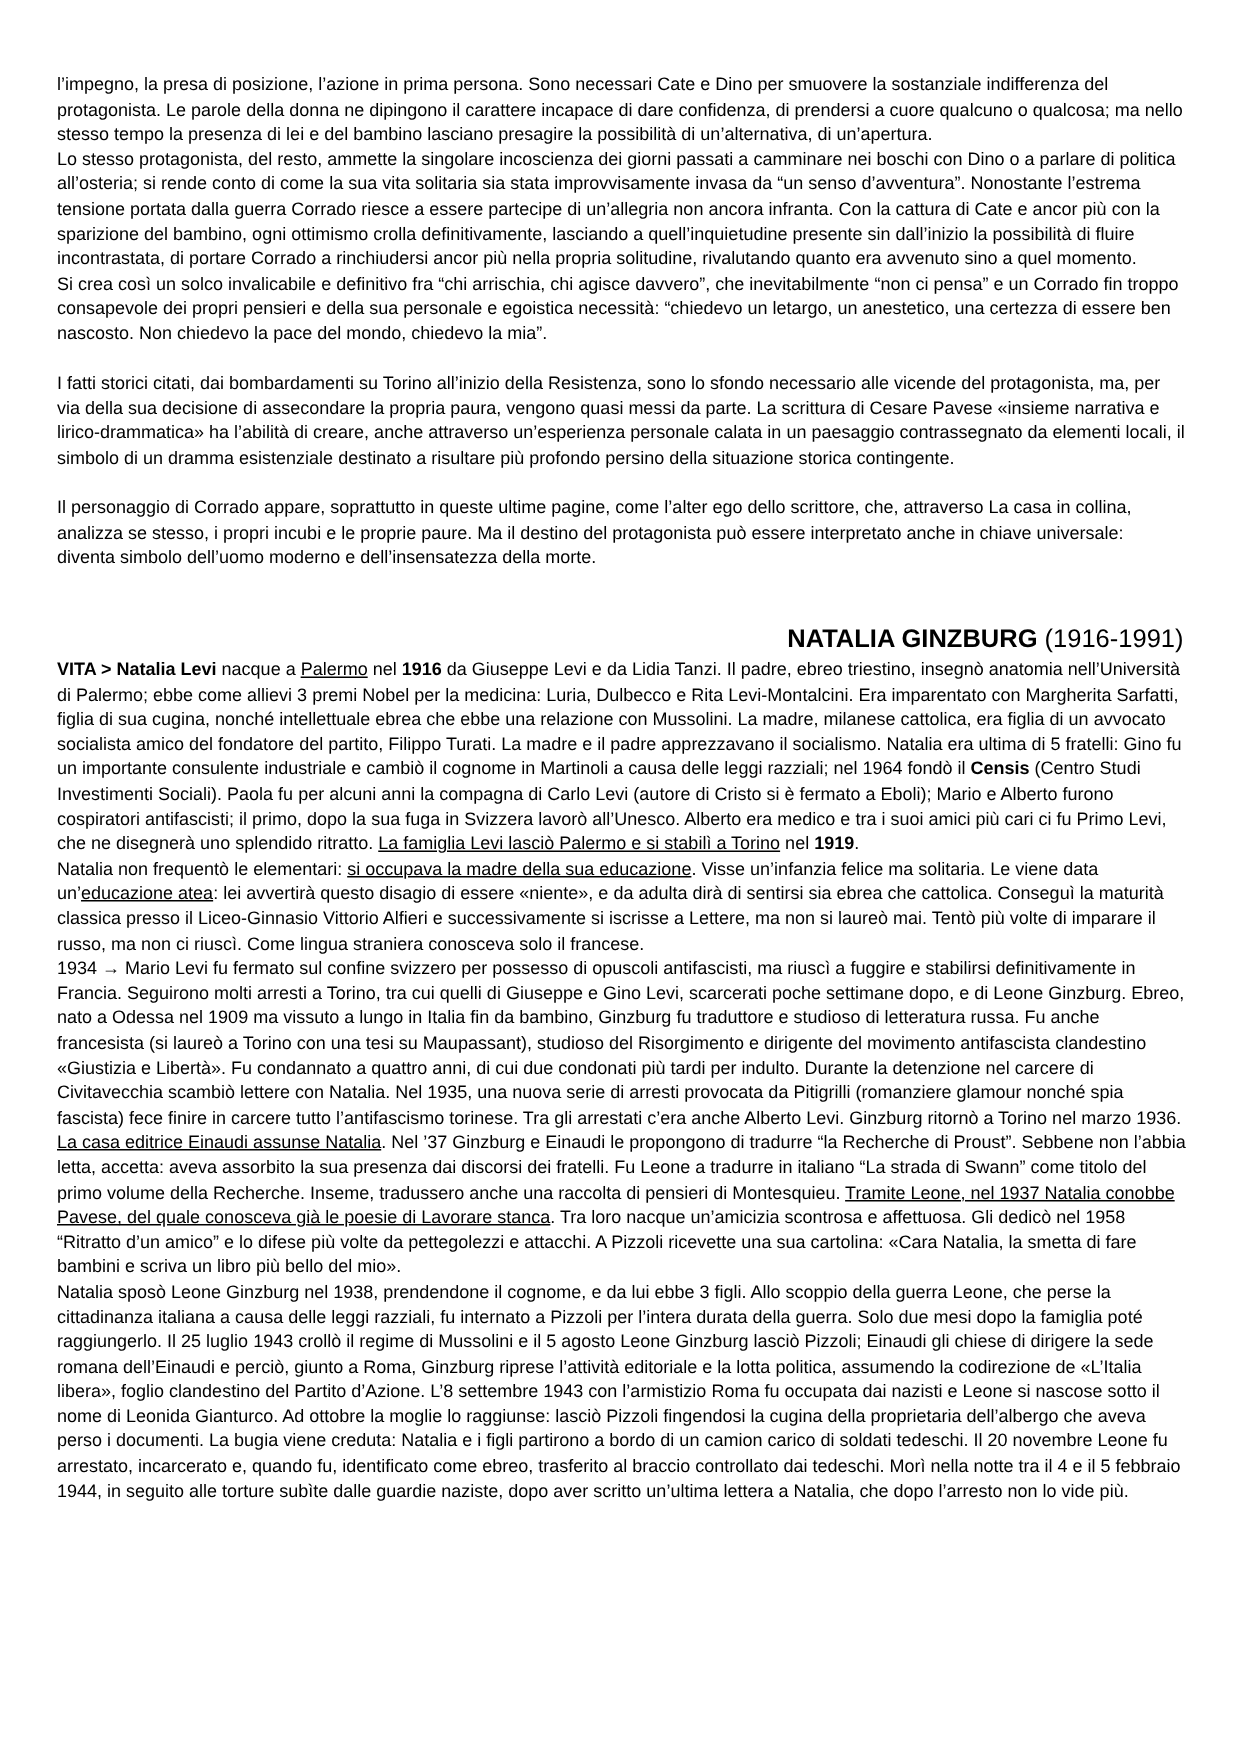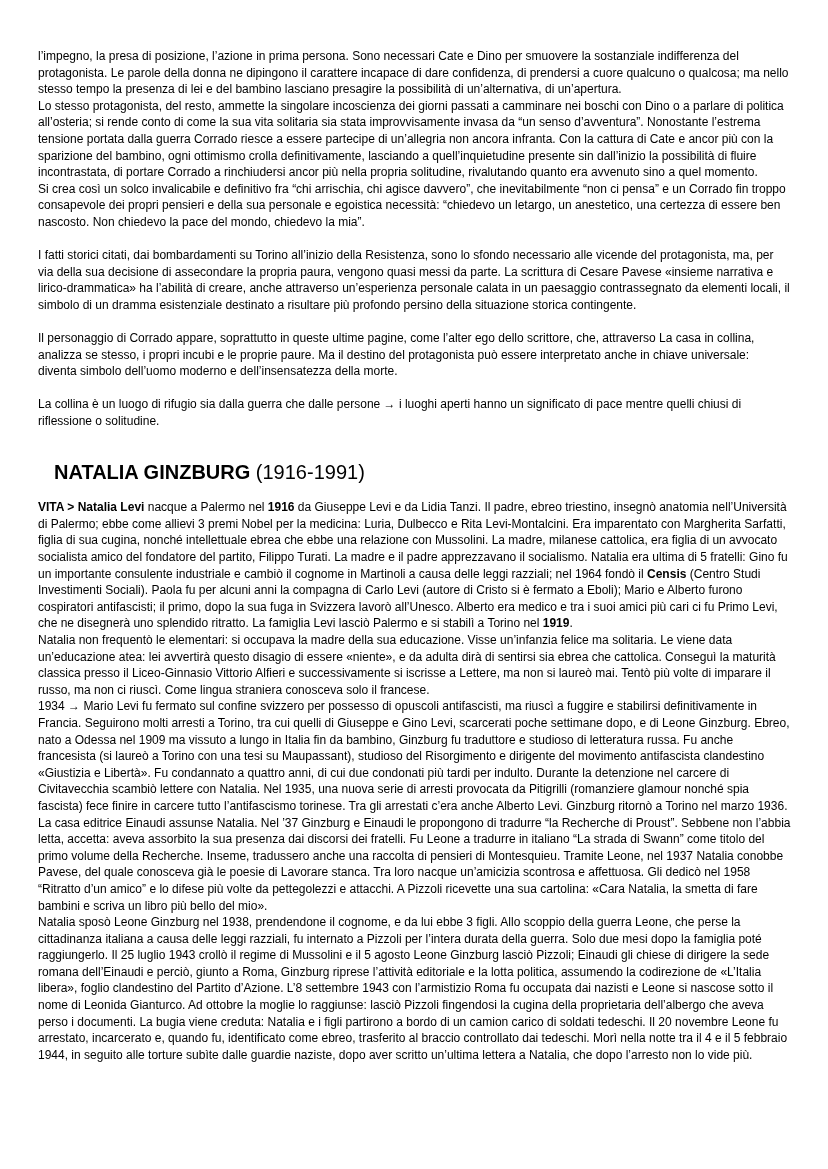--- a/index.html
+++ b/index.html
@@ -11,40 +11,39 @@
     position:absolute;left:0;top:0;width:828px;height:881px;background:#ffffff;
   }
   .doc{
     position:absolute;left:38px;top:48px;width:753px;
     font-size:12px;line-height:16.6px;color:#000000;
     text-align:left;word-spacing:normal;
   }
   .para{margin:0;padding:0;}
   .gap{height:16.6px;}
   .heading{
-    margin:16px;padding:0;font-size:20px;line-height:21px;font-weight:normal;
+    margin:2px;padding:0;font-size:17px;line-height:21px;font-weight:normal;text-align:right;
   }
   .b{font-weight:700;}
   .i{}
-  .u{}
+  .u{text-decoration:underline;}
 </style>
 </head>
 <body>
 
 <div class="page">
   <div class="doc">
       <p class="para"><span>l’impegno, la presa di posizione, l’azione in prima persona. Sono necessari Cate e Dino per smuovere la sostanziale indifferenza del protagonista. Le parole della donna ne dipingono il carattere incapace di dare confidenza, di prendersi a cuore qualcuno o qualcosa; ma nello stesso tempo la presenza di lei e del bambino lasciano presagire la possibilità di un’alternativa, di un’apertura.</span></p>
       <p class="para"><span>Lo stesso protagonista, del resto, ammette la singolare incoscienza dei giorni passati a camminare nei boschi con Dino o a parlare di politica all’osteria; si rende conto di come la sua vita solitaria sia stata improvvisamente invasa da “un senso d’avventura”. Nonostante l’estrema tensione portata dalla guerra Corrado riesce a essere partecipe di un’allegria non ancora infranta. Con la cattura di Cate e ancor più con la sparizione del bambino, ogni ottimismo crolla definitivamente, lasciando a quell’inquietudine presente sin dall’inizio la possibilità di fluire incontrastata, di portare Corrado a rinchiudersi ancor più nella propria solitudine, rivalutando quanto era avvenuto sino a quel momento.</span></p>
       <p class="para"><span>Si crea così un solco invalicabile e definitivo fra “chi arrischia, chi agisce davvero”, che inevitabilmente “non ci pensa” e un Corrado fin troppo consapevole dei propri pensieri e della sua personale e egoistica necessità: “chiedevo un letargo, un anestetico, una certezza di essere ben nascosto. Non chiedevo la pace del mondo, chiedevo la mia”.</span></p>
       <div class="gap"></div>
       <p class="para"><span>I fatti storici citati, dai bombardamenti su Torino all’inizio della Resistenza, sono lo sfondo necessario alle vicende del protagonista, ma, per via della sua decisione di assecondare la propria paura, vengono quasi messi da parte. La scrittura di Cesare Pavese «insieme narrativa e lirico-drammatica» ha l’abilità di creare, anche attraverso un’esperienza personale calata in un paesaggio contrassegnato da elementi locali, il simbolo di un dramma esistenziale destinato a risultare più profondo persino della situazione storica contingente.</span></p>
       <div class="gap"></div>
       <p class="para"><span>Il personaggio di Corrado appare, soprattutto in queste ultime pagine, come l’alter ego dello scrittore, che, attraverso La casa in collina, analizza se stesso, i propri incubi e le proprie paure. Ma il destino del protagonista può essere interpretato anche in chiave universale: diventa simbolo dell’uomo moderno e dell’insensatezza della morte.</span></p>
       <div class="gap"></div>
-      <p class="para"><span>La collina è un luogo di rifugio sia dalla guerra che dalle persone → i luoghi aperti hanno un significato di pace mentre quelli chiusi di riflessione o solitudine.</span></p>
       <div class="gap"></div>
       <h2 class="heading"><span class="b">NATALIA GINZBURG</span><span> (1916-1991)</span></h2>
       <p class="para"><span class="b">VITA &gt; </span><span class="b i">Natalia Levi</span><span> nacque a </span><span class="u">Palermo</span><span> nel </span><span class="b">1916</span><span> da Giuseppe Levi e da Lidia Tanzi. Il padre, ebreo triestino, insegnò anatomia nell’Università di Palermo; ebbe come allievi 3 premi Nobel per la medicina: </span><span class="i">Luria</span><span>, </span><span class="i">Dulbecco</span><span> e </span><span class="i">Rita Levi-Montalcini</span><span>. Era imparentato con </span><span class="i">Margherita Sarfatti</span><span>, figlia di sua cugina, nonché intellettuale ebrea che ebbe una relazione con Mussolini. La madre, milanese cattolica, era figlia di un avvocato socialista amico del fondatore del partito, </span><span class="i">Filippo Turati</span><span>. La madre e il padre apprezzavano il socialismo. Natalia era ultima di 5 fratelli: </span><span class="i">Gino</span><span> fu un importante consulente industriale e cambiò il cognome in Martinoli a causa delle leggi razziali; nel 1964 fondò il </span><span class="b">Censis</span><span> (Centro Studi Investimenti Sociali). </span><span class="i">Paola</span><span> fu per alcuni anni la compagna di </span><span class="i">Carlo Levi</span><span> (autore di Cristo si è fermato a Eboli); </span><span class="i">Mario</span><span> e </span><span class="i">Alberto</span><span> furono cospiratori antifascisti; il primo, dopo la sua fuga in Svizzera lavorò all’Unesco. Alberto era medico e tra i suoi amici più cari ci fu </span><span class="i">Primo Levi</span><span>, che ne disegnerà uno splendido ritratto. </span><span class="u">La famiglia Levi lasciò Palermo e si stabilì a Torino</span><span> nel </span><span class="b">1919</span><span>.</span></p>
       <p class="para"><span>Natalia non frequentò le elementari: </span><span class="u">si occupava la madre della sua educazione</span><span>. Visse un’infanzia felice ma solitaria. Le viene data un’</span><span class="u">educazione atea</span><span>: lei avvertirà questo disagio di essere «niente», e da adulta dirà di sentirsi sia ebrea che cattolica. Conseguì la maturità classica presso il Liceo-Ginnasio Vittorio Alfieri e successivamente si iscrisse a Lettere, ma non si laureò mai. Tentò più volte di imparare il russo, ma non ci riuscì. Come lingua straniera conosceva solo il francese.</span></p>
       <p class="para"><span>1934 → </span><span class="i">Mario Levi</span><span> fu fermato sul confine svizzero per possesso di opuscoli antifascisti, ma riuscì a fuggire e stabilirsi definitivamente in Francia. Seguirono molti arresti a Torino, tra cui quelli di Giuseppe e Gino Levi, scarcerati poche settimane dopo, e di </span><span class="i">Leone Ginzburg</span><span>. Ebreo, nato a Odessa nel 1909 ma vissuto a lungo in Italia fin da bambino, Ginzburg fu traduttore e studioso di letteratura russa. Fu anche francesista (si laureò a Torino con una tesi su Maupassant), studioso del Risorgimento e dirigente del movimento antifascista clandestino «Giustizia e Libertà». Fu condannato a quattro anni, di cui due condonati più tardi per indulto. Durante la detenzione nel carcere di Civitavecchia scambiò lettere con Natalia. Nel 1935, una nuova serie di arresti provocata da </span><span class="i">Pitigrilli</span><span> (romanziere glamour nonché spia fascista) fece finire in carcere tutto l’antifascismo torinese. Tra gli arrestati c’era anche Alberto Levi. Ginzburg ritornò a Torino nel marzo 1936. </span><span class="u">La casa editrice Einaudi assunse Natalia</span><span>. Nel ’37 Ginzburg e Einaudi le propongono di tradurre “</span><span class="i">la Recherche di Proust</span><span>”. Sebbene non l’abbia letta, accetta: aveva assorbito la sua presenza dai discorsi dei fratelli. Fu Leone a tradurre in italiano “</span><span class="i">La strada di Swann</span><span>” come titolo del primo volume della Recherche. Inseme, tradussero anche una raccolta di pensieri di Montesquieu. </span><span class="u">Tramite Leone, nel 1937 Natalia conobbe Pavese, del quale conosceva già le poesie di Lavorare stanca</span><span>. Tra loro nacque un’amicizia scontrosa e affettuosa. Gli dedicò nel 1958 “</span><span class="i">Ritratto d’un amico</span><span>” e lo difese più volte da pettegolezzi e attacchi. A Pizzoli ricevette una sua cartolina: «Cara Natalia, la smetta di fare bambini e scriva un libro più bello del mio».</span></p>
       <p class="para"><span>Natalia sposò Leone Ginzburg nel 1938, prendendone il cognome, e da lui ebbe 3 figli. Allo scoppio della guerra Leone, che perse la cittadinanza italiana a causa delle leggi razziali, fu internato a Pizzoli per l’intera durata della guerra. Solo due mesi dopo la famiglia poté raggiungerlo. Il 25 luglio 1943 crollò il regime di Mussolini e il 5 agosto Leone Ginzburg lasciò Pizzoli; Einaudi gli chiese di dirigere la sede romana dell’Einaudi e perciò, giunto a Roma, Ginzburg riprese l’attività editoriale e la lotta politica, assumendo la codirezione de «</span><span class="i">L’Italia libera</span><span>», foglio clandestino del Partito d’Azione. L’8 settembre 1943 con l’armistizio Roma fu occupata dai nazisti e Leone si nascose sotto il nome di Leonida Gianturco. Ad ottobre la moglie lo raggiunse: lasciò Pizzoli fingendosi la cugina della proprietaria dell’albergo che aveva perso i documenti. La bugia viene creduta: Natalia e i figli partirono a bordo di un camion carico di soldati tedeschi. Il 20 novembre Leone fu arrestato, incarcerato e, quando fu, identificato come ebreo, trasferito al braccio controllato dai tedeschi. Morì nella notte tra il 4 e il 5 febbraio 1944, in seguito alle torture subìte dalle guardie naziste, dopo aver scritto un’ultima lettera a Natalia, che dopo l’arresto non lo vide più.</span></p>
     </div>
 </div>
 
 </body></html>

